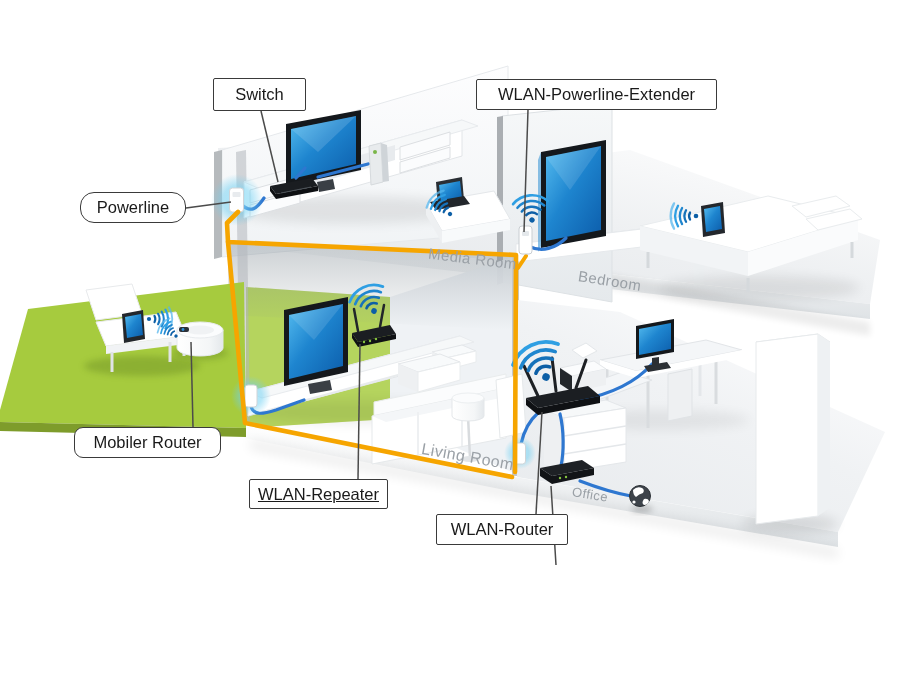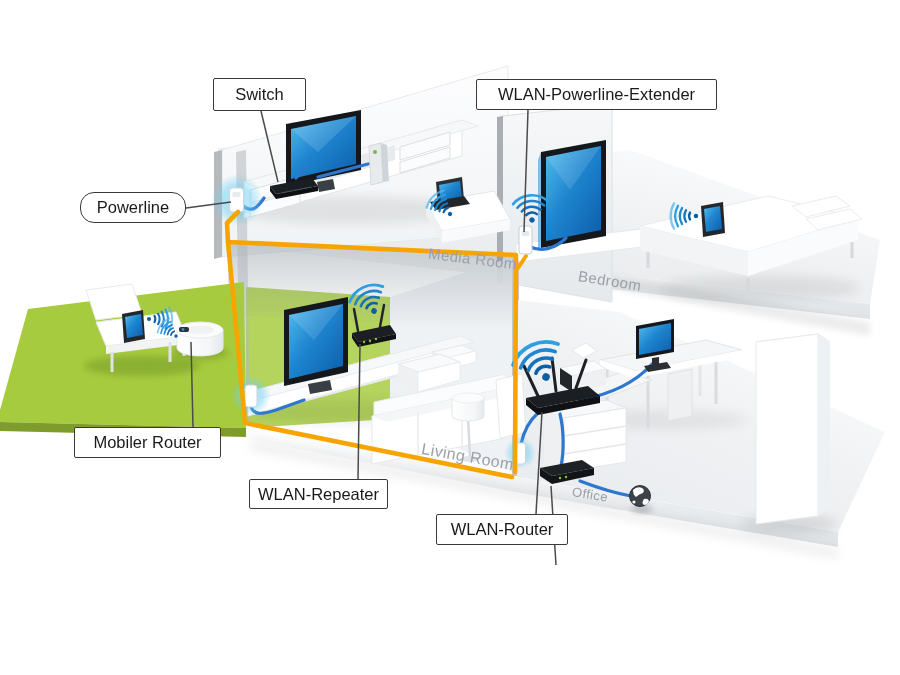--- a/index.html
+++ b/index.html
@@ -383,22 +383,22 @@
     <path class="leader" d="M193,427 L191,342"></path>
     <path class="leader" d="M358,479 L360,344"></path>
     <path class="leader" d="M536,514 L542,412"></path>
     <path class="leader" d="M556,565 L551,486"></path>
   </g>
 </svg>
 
 <div class="callout" style="left:476px;top:79px;width:241px;height:31px;">WLAN-Powerline-Extender</div>
 <div class="callout" style="left:213px;top:78px;width:93px;height:33px;">Switch</div>
 <div class="callout" style="left:80px;top:192px;width:106px;height:31px;border-radius:14px;">Powerline</div>
-<div class="callout" style="left:74px;top:427px;width:147px;height:31px;">Mobiler Router</div>
-<div class="callout" style="left:249px;top:479px;width:139px;height:30px;">WLAN-Repeater</div>
+<div class="callout" style="left:74px;top:427px;width:147px;height:31px;border-radius:9px;">Mobiler Router</div>
+<div class="callout" style="left:249px;top:479px;width:139px;height:30px;text-decoration:underline;">WLAN-Repeater</div>
 <div class="callout" style="left:408px;top:514px;width:132px;height:31px;margin-left:28px;">WLAN-Router</div>
 
 <div class="room-label" style="left:428px;top:250px;font-size:15px;transform:rotate(7deg);">Media Room</div>
 <div class="room-label" style="left:578px;top:272px;font-size:15px;transform:rotate(9deg);">Bedroom</div>
 <div class="room-label" style="left:421px;top:448px;font-size:16px;transform:rotate(10deg);">Living Room</div>
 <div class="room-label" style="left:572px;top:487px;font-size:13px;transform:rotate(9deg);">Office</div>
 
 </div>
 
 </body></html>

